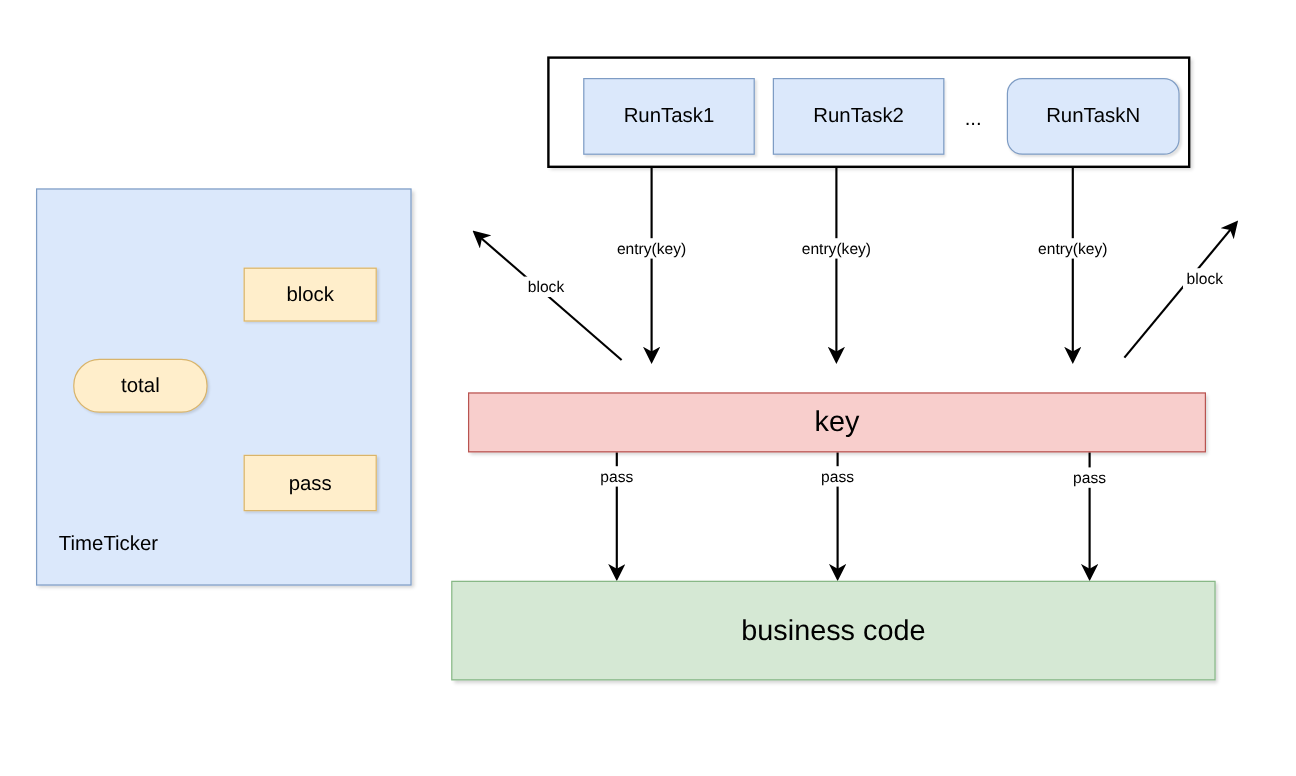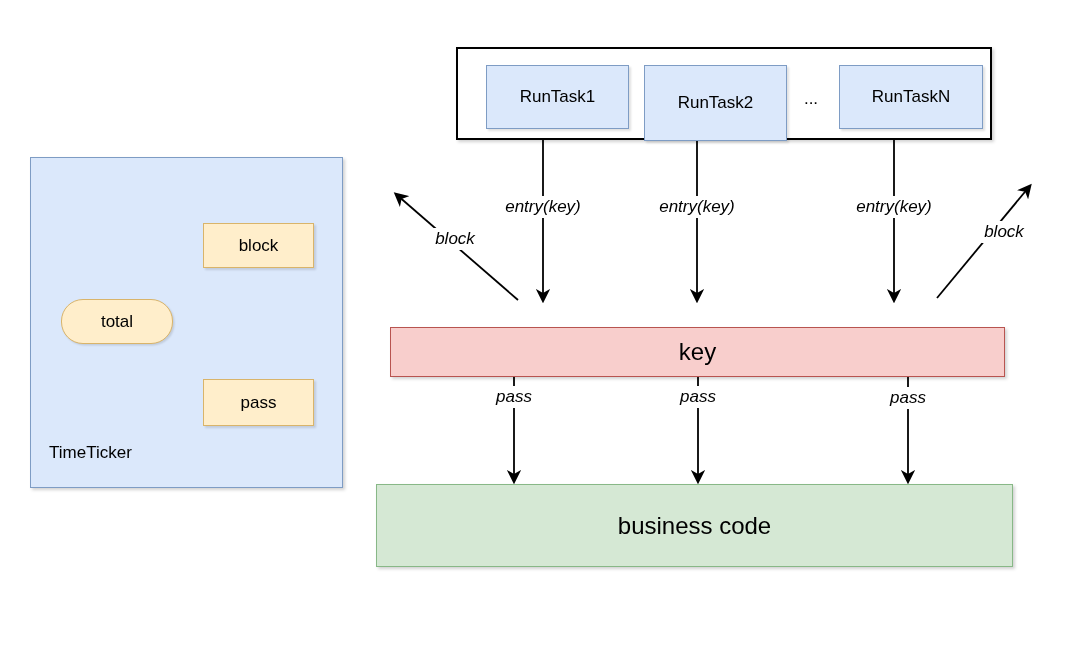--- a/index.html
+++ b/index.html
@@ -54,22 +54,22 @@
   .task {
     position: absolute;
     box-sizing: border-box;
     background: #dbe8fb;
     border: 1.5px solid #7e9cc4;
     box-shadow: 1.5px 1.5px 2px rgba(0,0,0,0.12);
     display: flex; align-items: center; justify-content: center;
     font-size: 17px;
   }
   .task-1 { left: 28px;  top: 16px; width: 143px; height: 64px; }
-  .task-2 { left: 186px; top: 16px; width: 143px; height: 76px; }
-  .task-n { left: 381px; top: 16px; width: 144px; height: 64px; }
+  .task-2 { left: 186px; top: 16px; width: 143px; height: 64px; }
+  .task-n { left: 381px; top: 16px; width: 144px; height: 64px; border-radius: 13px; }
   .task-ellipsis {
     position: absolute; left: 353px; top: 50px;
     transform: translate(-50%, -50%);
     font-size: 17px;
   }
   
   .key-box {
     left: 390px; top: 303px; width: 615px; height: 50px;
     background: #f8cecc;
     border: 1.5px solid #b85450;
@@ -83,23 +83,22 @@
     border: 1.5px solid #88b887;
     box-shadow: 2px 2px 3px rgba(0,0,0,0.18);
     font-size: 24px;
   }
   
   .edge-label {
     position: absolute;
     transform: translate(-50%, -50%);
     background: #ffffff;
     padding: 1px 3px;
-    font-size: 17px;
+    font-size: 13px;
     white-space: nowrap;
-    font-style: italic;
   }
   .arrows {
     position: absolute;
     left: 0; top: 0;
     pointer-events: none;
   }
 </style>
 </head>
 <body>
 

